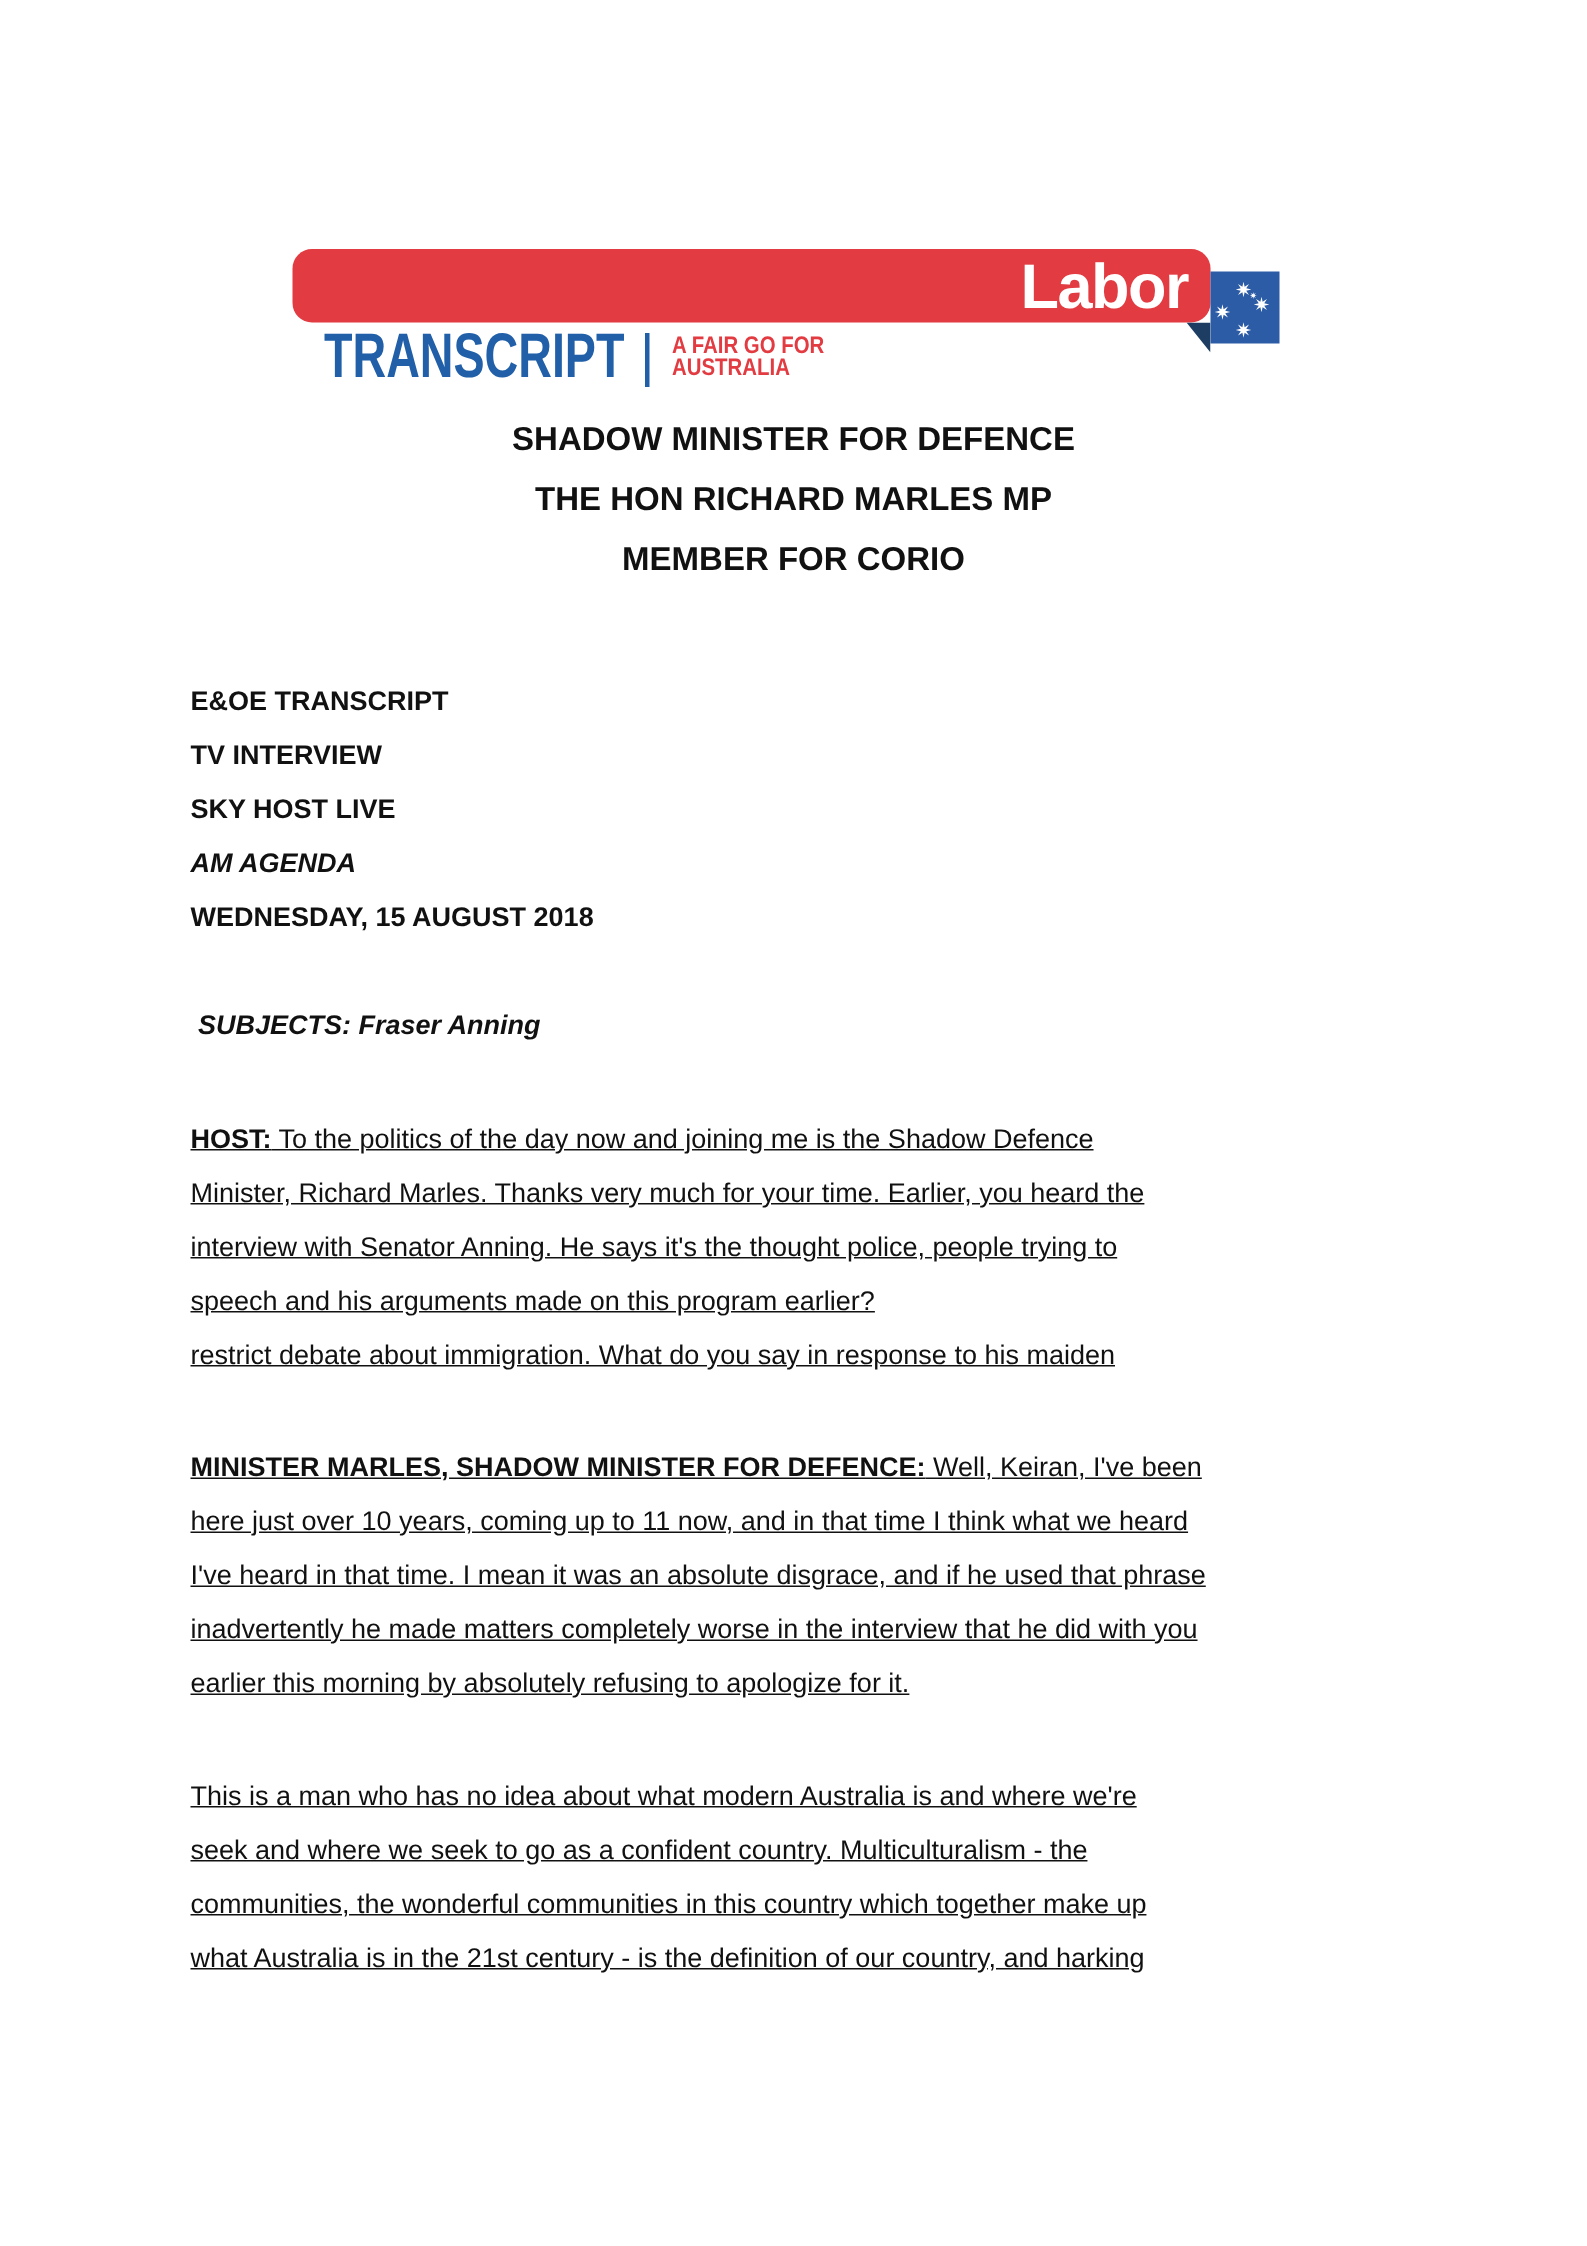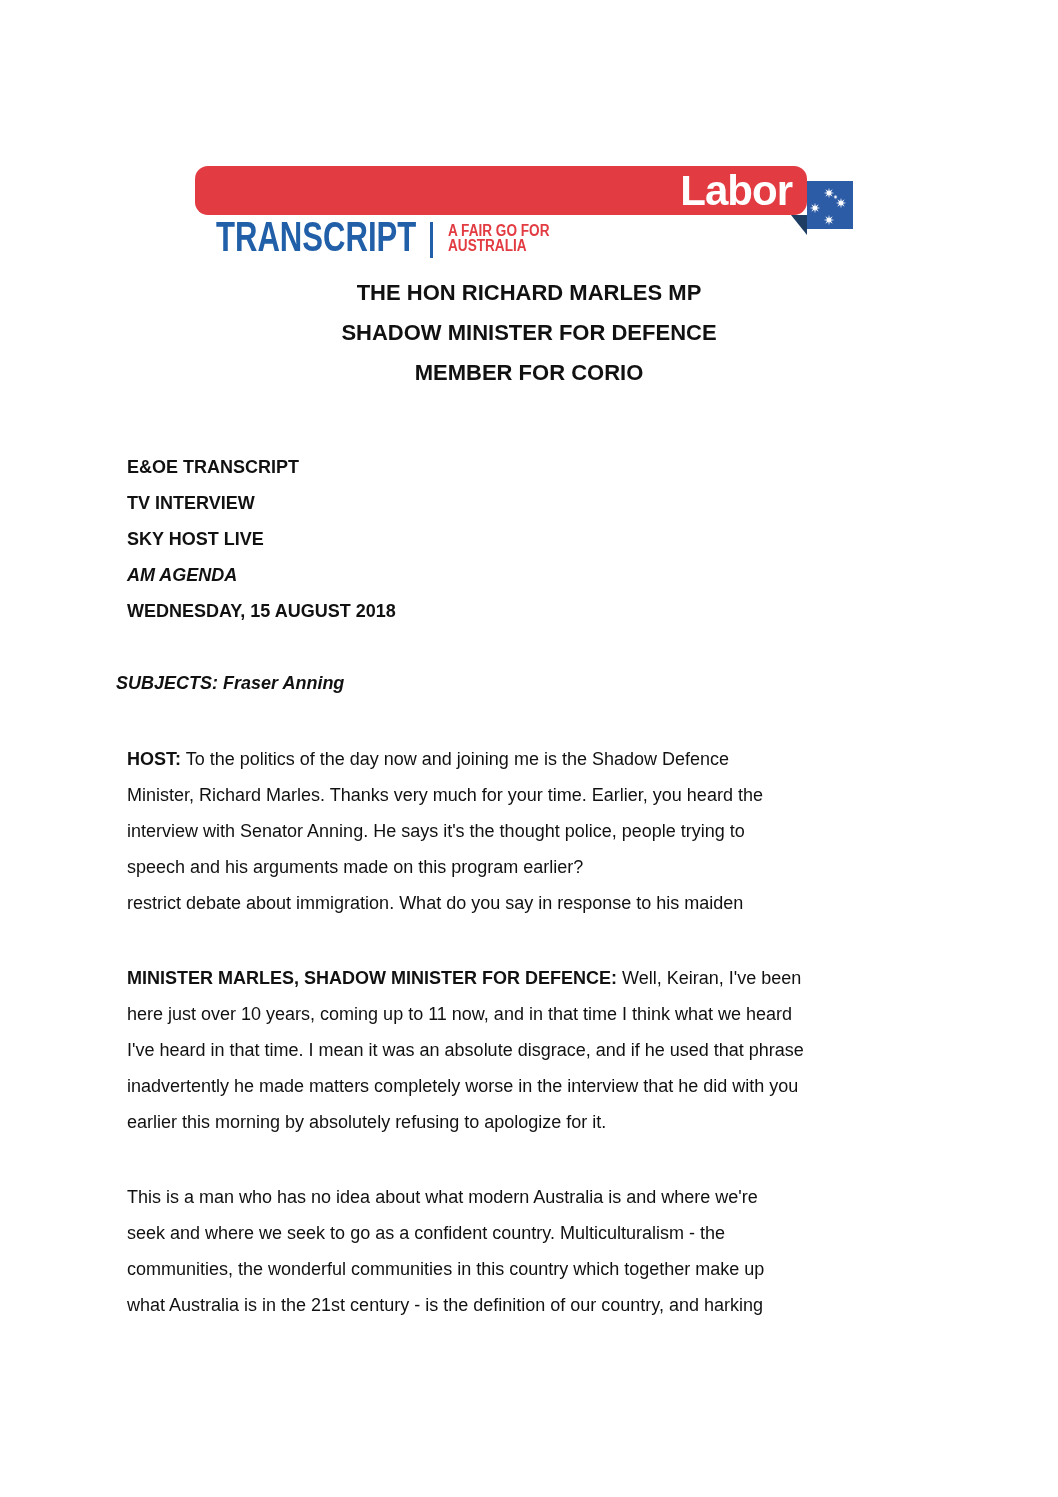--- a/index.html
+++ b/index.html
@@ -91,35 +91,36 @@
     left: 127px; top: 449px;
     font-size: 18px;
     font-weight: bold;
     line-height: 36px;
     color: #111111;
   }
   .italic { font-style: italic; }
 
   .subjects-line {
     position: absolute;
-    left: 116px; top: 665px;
+    left: 132px; top: 665px;
     font-size: 18px;
     font-weight: bold;
     font-style: italic;
     line-height: 36px;
     color: #111111;
   }
 
   
   .body-text {
     position: absolute;
     left: 127px; top: 741px;
     font-size: 18px;
     line-height: 36px;
     color: #111111;
+    text-decoration: underline;
   }
   .para { margin-bottom: 39px; }
   .para:last-child { margin-bottom: 16px; }
   .bline { white-space: nowrap; }
   .lead { font-weight: bold; }
 </style>
 </head>
 <body>
 
 <div class="page">
@@ -148,22 +149,22 @@
   </div>
 
   <div class="wordmark">TRANSCRIPT</div>
   <div class="divider-bar"></div>
   <div class="tagline">
     <div>A FAIR GO FOR</div>
     <div>AUSTRALIA</div>
   </div>
 
   <div class="title-block">
+    <div>SHADOW MINISTER FOR DEFENCE</div>
     <div>THE HON RICHARD MARLES MP</div>
-    <div>SHADOW MINISTER FOR DEFENCE</div>
     <div>MEMBER FOR CORIO</div>
   </div>
 
   <div class="meta-block">
     <div>E&amp;OE TRANSCRIPT</div>
     <div>TV INTERVIEW</div>
     <div>SKY HOST LIVE</div>
     <div class="italic">AM AGENDA</div>
     <div>WEDNESDAY, 15 AUGUST 2018</div>
   </div>

